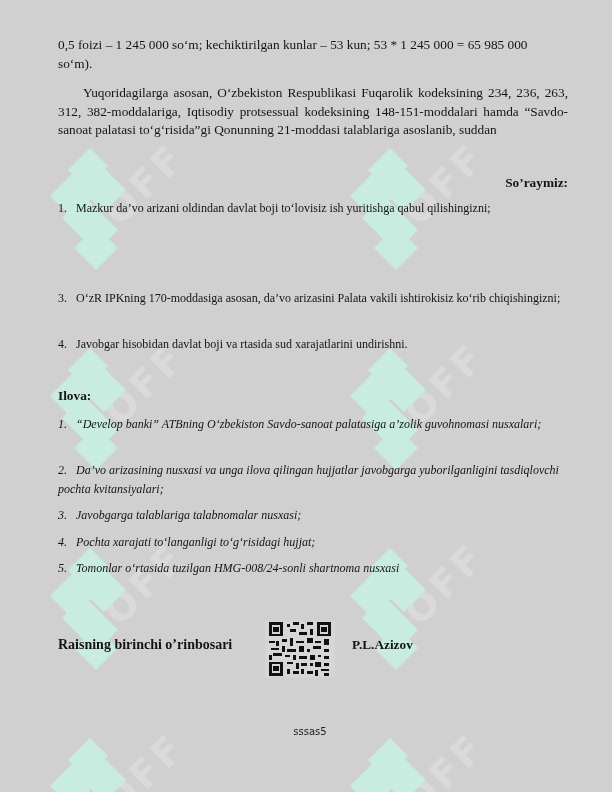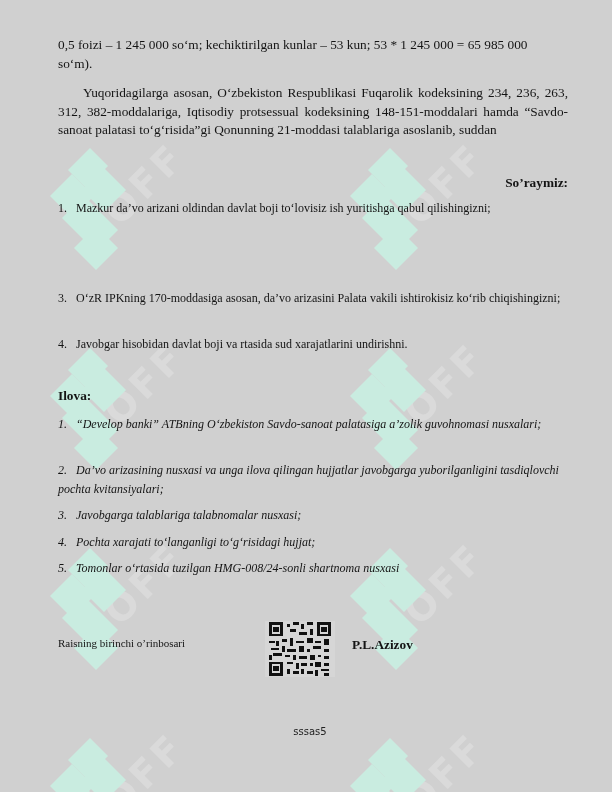--- a/index.html
+++ b/index.html
@@ -13,21 +13,21 @@
   .wm-layer { position: absolute; left: 0; top: 0; width: 612px; height: 792px; pointer-events: none; z-index: 0; }
   .wm { position: absolute; width: 200px; height: 200px; }
   .content { position: absolute; left: 4px; top: 0; width: 612px; height: 792px; z-index: 1; }
   .p { position: absolute; left: 54px; width: 510px; font-size: 13.3px; line-height: 18.5px; }
   .indent { text-indent: 25px; }
   .center { text-align: right; }
   .bold { font-weight: bold; }
   .ital { font-style: italic; }
   .item { position: absolute; left: 54px; width: 510px; font-size: 12px; line-height: 18.5px; }
   .num { display: inline-block; width: 15px; }
-  .sig-left { position: absolute; left: 54px; top: 637px; font-weight: normal; font-size: 11px; }
+  .sig-left { position: absolute; left: 54px; top: 637px; font-weight: bold; font-size: 14px; }
   .sig-right { position: absolute; left: 348px; top: 637px; font-weight: bold; font-size: 13.3px; }
   .qr { position: absolute; left: 261px; top: 621px; width: 70px; height: 56px; background: #d6d6d6; }
   .footer { position: absolute; left: 0; width: 612px; top: 726px; text-align: center;
     font-family: "DejaVu Sans", sans-serif; font-size: 10px; color: #222; }
 </style>
 </head>
 <body>
 
 <div class="wm-layer" id="wm-layer">
     <div class="wm" style="left: 20px; top: 110px;"><svg width="200" height="200" viewBox="0 0 200 200">

